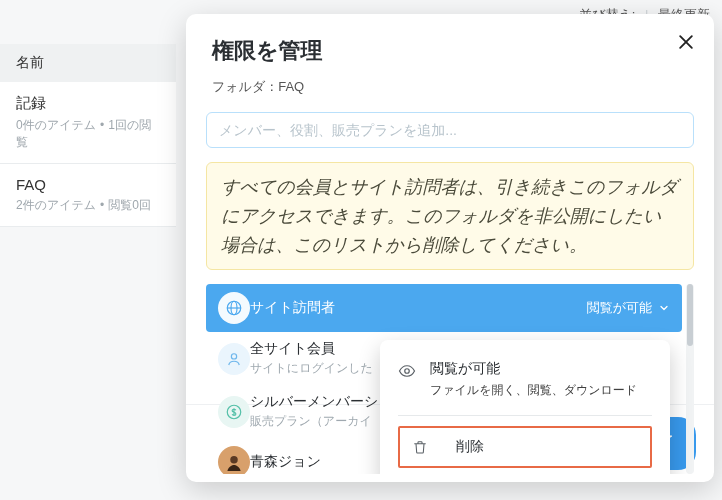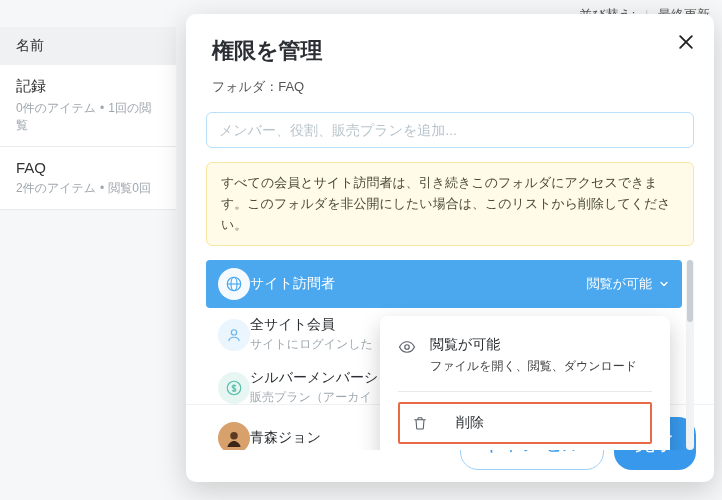--- a/index.html
+++ b/index.html
@@ -8,21 +8,21 @@
     position: absolute; inset: 0;
     background: #f6f7f8;
     color: #444;
   }
   .bg .topbar {
     position: absolute; top: 6px; right: 12px; font-size: 13px; color: #555;
   }
   .bg .topbar span { margin-left: 6px; }
   .bg .topbar .sep { color: #cfd4d8; }
   .bg .sidebar {
-    position: absolute; left: 0; top: 27px; width: 176px;
+    position: absolute; left: 0; top: 44px; width: 176px;
     font-size: 14px;
   }
   .sidebar .sec-head {
     padding: 10px 16px; background: #eff1f2; color: #333; font-weight: 500;
   }
   .sidebar .item {
     padding: 12px 16px; border-bottom: 1px solid #e9ecee;
     background: #fff;
   }
   .sidebar .item .title { color: #333; font-size: 15px; }
@@ -71,23 +71,24 @@
     outline: none;
   }
   .search::placeholder { color: #b8c4cc; }
 
   .notice {
     margin-top: 14px;
     background: #fffbe8;
     border: 1px solid #f5e6a3;
     border-radius: 6px;
     padding: 10px 14px;
-    font-size: 13px;
+    font-size: 18px;
     line-height: 1.6;
     color: #4a4a3a;
+    font-style: italic;
   }
 
   .listwrap {
     margin-top: 14px;
     position: relative;
     height: 190px;
     overflow: hidden;
   }
   .listinner {
     position: absolute; left: 0; right: 12px; top: 0; bottom: 0;

